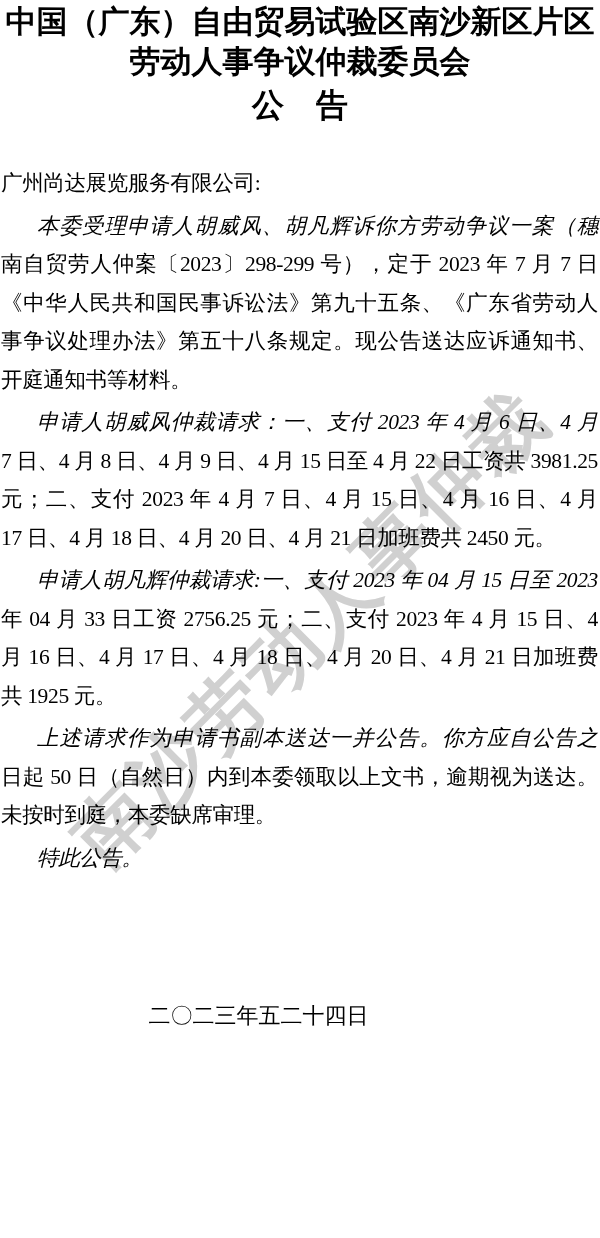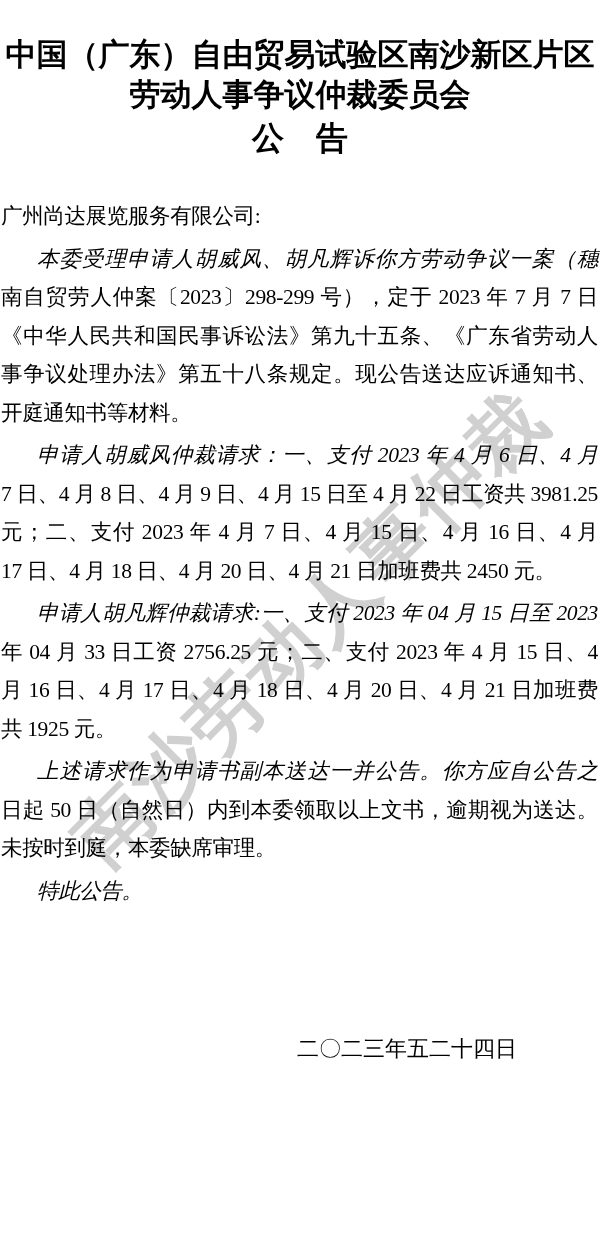--- a/index.html
+++ b/index.html
@@ -29,24 +29,23 @@
     white-space: nowrap;
     color: #d0d0d0;
     z-index: 0;
     user-select: none;
   }
   .content {
     position: relative;
     z-index: 1;
   }
   .header {
-    padding-top: 14px;
+    padding-top: 2px;
     text-align: center;
     font-weight: bold;
-    margin-top: 21px;
   }
   .org-line {
     font-size: 31px;
     line-height: 40px;
   }
   .doc-title {
     font-size: 32px;
     line-height: 46px;
   }
   .body-block {
@@ -70,21 +69,21 @@
   .line.first {
     text-indent: 36px;
     font-style: italic;
   }
   .line.last {
     text-align-last: left;
   }
   .date-line {
     margin-top: 120px;
     padding-right: 83px;
-    text-align: right;
+    text-align: center;
     font-size: 22px;
     letter-spacing: 0;
     line-height: 38.5px;
   }
 </style>
 </head>
 <body>
 
 <div class="page" style="background: rgb(255, 255, 255); color: rgb(0, 0, 0);">
 

